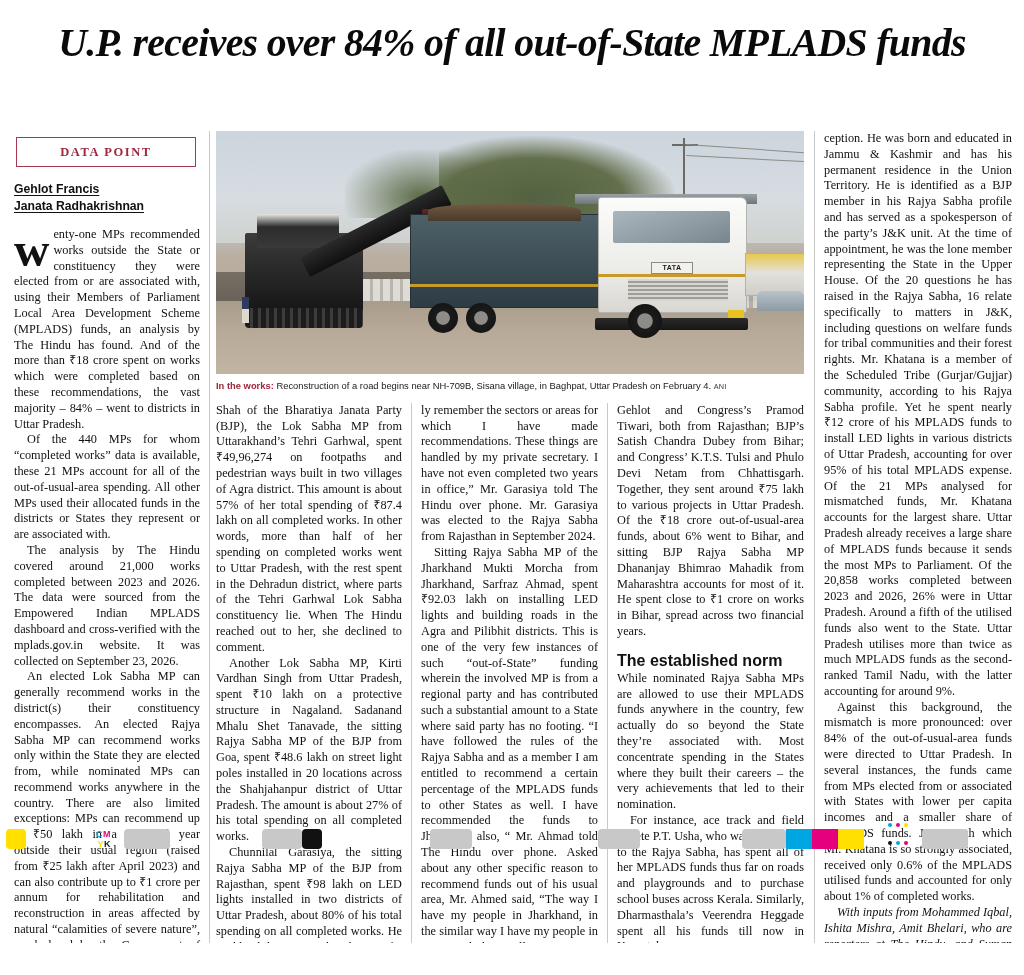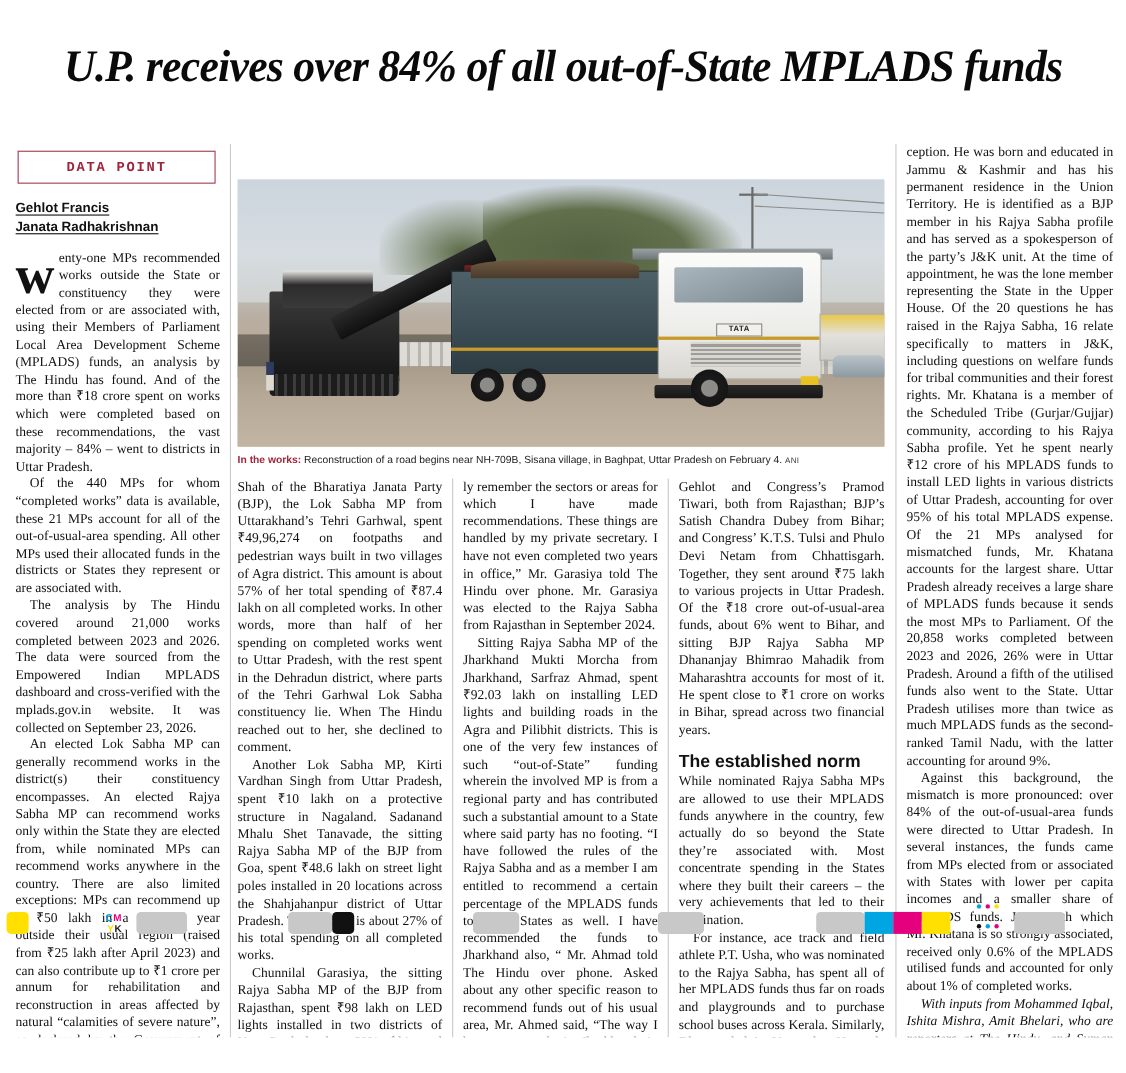--- a/index.html
+++ b/index.html
@@ -8,21 +8,21 @@
     background:#ffffff;
     font-family:"Liberation Serif", serif;
     color:#111111;
     overflow:hidden;
     position:relative;
   }
   .page{
     width:1024px;height:853px;
     position:relative;
     box-sizing:border-box;
-    padding:18px;
+    padding:0;
   }
 
   
   .headline-wrap{
     padding:14px 24px 0 24px;
     text-align:center;
   }
   .headline{
     font-family:"Liberation Serif", serif;
     font-style:italic;
@@ -63,31 +63,31 @@
   .col{
     box-sizing:border-box;
     font-size:12.3px;
     line-height:1.285;
     text-align:justify;
     hyphens:none;
     overflow:hidden;
     position:relative;
   }
   .col-1{width:196px;padding-right:9px;}
-  .col-mid{width:604px;padding:0 0 0 6px;margin-top:32px;}
+  .col-mid{width:604px;padding:0 0 0 6px;}
   .col-5{width:198px;padding-left:9px;border-left:1px solid #c9c9c9;}
 
   .col-1{border-right:1px solid #c9c9c9;}
 
   
   .datapoint{
     border:1.5px solid #a43a4e;
     color:#a0263c;
     text-align:center;
-    font-family:Liberation Mono, monospace;
+    font-family:Liberation Serif, serif;
     font-weight:700;
     font-size:12.5px;
     letter-spacing:1.6px;
     padding:6px 0 6px 0;
     margin:6px 4px 14px 2px;
   }
   .byline{
     font-family:"Liberation Sans", sans-serif;
     font-weight:700;
     font-size:12.2px;

